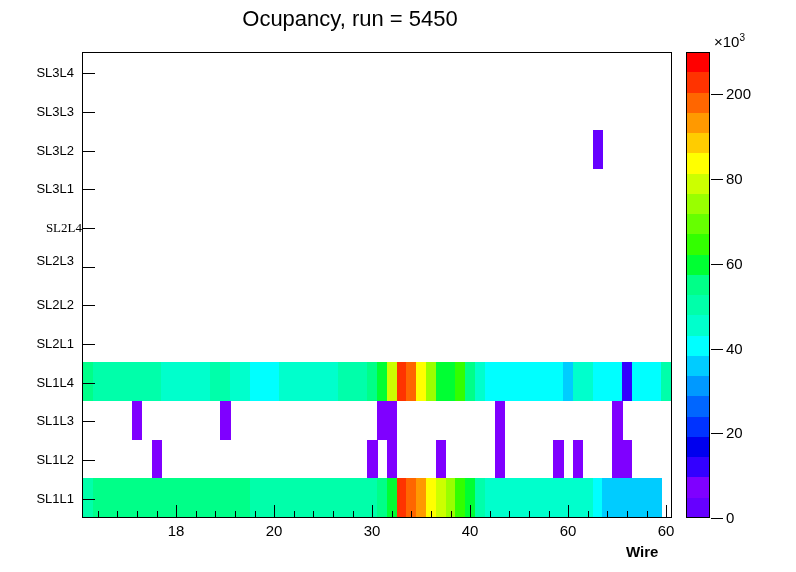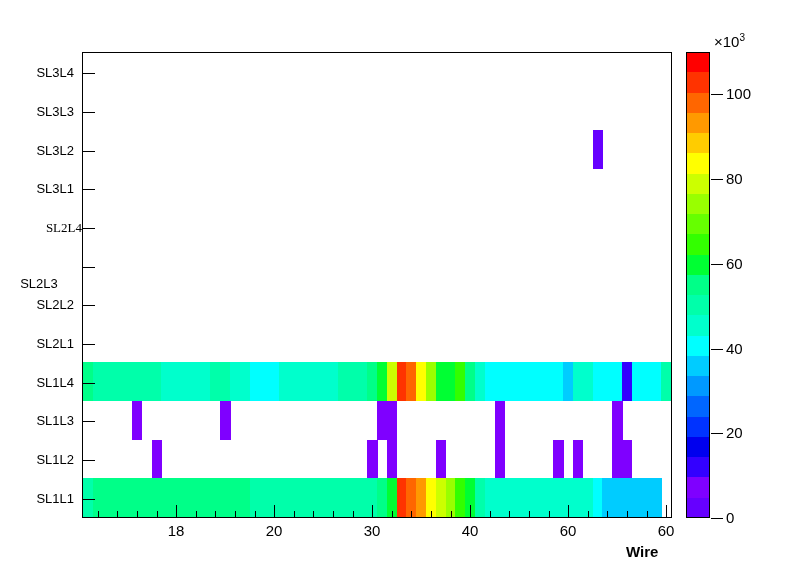--- a/index.html
+++ b/index.html
@@ -151,20 +151,21 @@
   #zexp sup {
     font-size: 10px;
     vertical-align: super;
   }
 </style>
 </head>
 <body>
 
 <div id="canvas">
 
+  <div id="title">Ocupancy, run = 5450</div>
 
   <div id="frame">
       <div class="rowband" style="top: 0px; height: 38.6667px;"></div>
       <div class="rowband" style="top: 38.6667px; height: 38.6667px;"></div>
       <div class="rowband" style="top: 77.3333px; height: 38.6667px;">
         <div class="cell" style="left: 509.6px; width: 10.4px; background: rgb(102, 0, 255);"></div>
       </div>
       <div class="rowband" style="top: 116px; height: 38.6667px;"></div>
       <div class="rowband" style="top: 154.667px; height: 38.6667px;"></div>
       <div class="rowband" style="top: 193.333px; height: 38.6667px;"></div>
@@ -321,21 +322,21 @@
       <div class="ylabel" style="left: 4px; top: 452px;">SL1L2</div>
       <div class="ytick" style="left: 82px; top: 421px;"></div>
       <div class="ylabel" style="left: 4px; top: 413px;">SL1L3</div>
       <div class="ytick" style="left: 82px; top: 383px;"></div>
       <div class="ylabel" style="left: 4px; top: 375px;">SL1L4</div>
       <div class="ytick" style="left: 82px; top: 344px;"></div>
       <div class="ylabel" style="left: 4px; top: 336px;">SL2L1</div>
       <div class="ytick" style="left: 82px; top: 305px;"></div>
       <div class="ylabel" style="left: 4px; top: 297px;">SL2L2</div>
       <div class="ytick" style="left: 82px; top: 267px;"></div>
-      <div class="ylabel" style="left: 4px; top: 276px; text-align: center;">SL2L3</div>
+      <div class="ylabel" style="left: 4px; top: 253px;">SL2L3</div>
       <div class="ytick" style="left: 82px; top: 228px;"></div>
       <div class="ylabel" style="left: 12px; top: 220px; font-family: Liberation Serif, serif;">SL2L4</div>
       <div class="ytick" style="left: 82px; top: 189px;"></div>
       <div class="ylabel" style="left: 4px; top: 181px;">SL3L1</div>
       <div class="ytick" style="left: 82px; top: 151px;"></div>
       <div class="ylabel" style="left: 4px; top: 143px;">SL3L2</div>
       <div class="ytick" style="left: 82px; top: 112px;"></div>
       <div class="ylabel" style="left: 4px; top: 104px;">SL3L3</div>
       <div class="ytick" style="left: 82px; top: 73px;"></div>
       <div class="ylabel" style="left: 4px; top: 65px;">SL3L4</div>
@@ -412,17 +413,17 @@
       <div class="zlabel" style="top: 509px;">0</div>
       <div class="ztick" style="top: 433px;"></div>
       <div class="zlabel" style="top: 424px;">20</div>
       <div class="ztick" style="top: 349px;"></div>
       <div class="zlabel" style="top: 340px;">40</div>
       <div class="ztick" style="top: 264px;"></div>
       <div class="zlabel" style="top: 255px;">60</div>
       <div class="ztick" style="top: 179px;"></div>
       <div class="zlabel" style="top: 170px;">80</div>
       <div class="ztick" style="top: 94px;"></div>
-      <div class="zlabel" style="top: 85px;">100</div>
+      <div class="zlabel" style="top: 85px;">200</div>
     </div>
   <div id="zexp"><span>×10</span><sup>3</sup></div>
 
 </div>
 
 </body></html>

